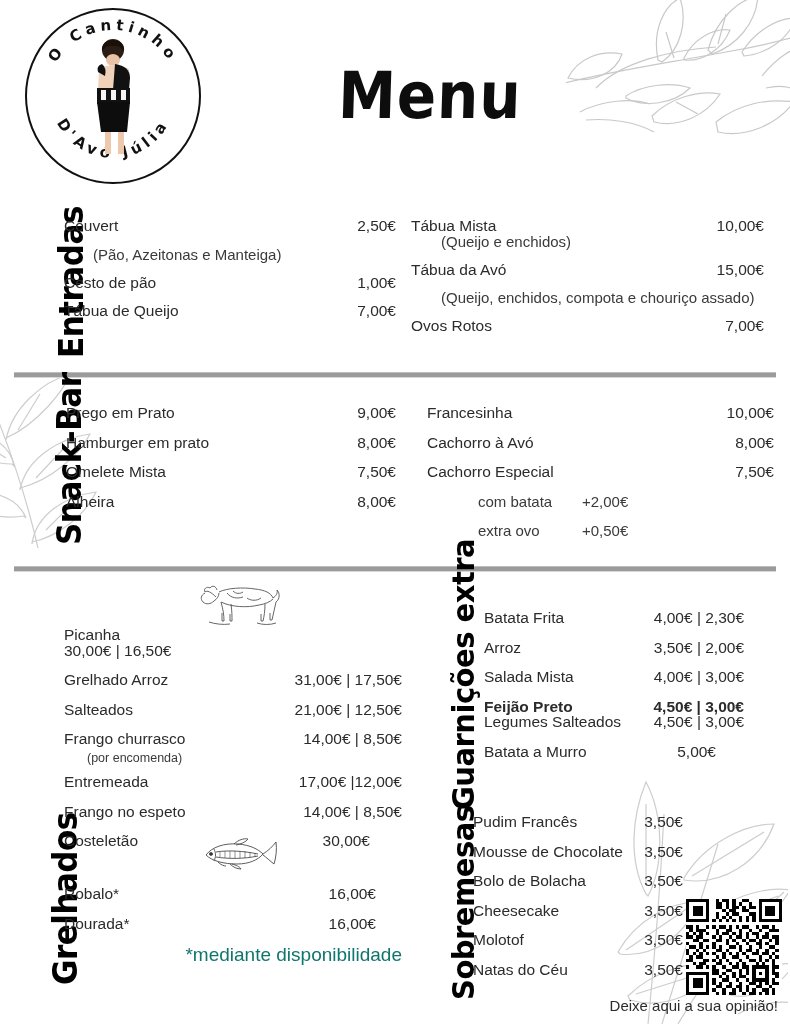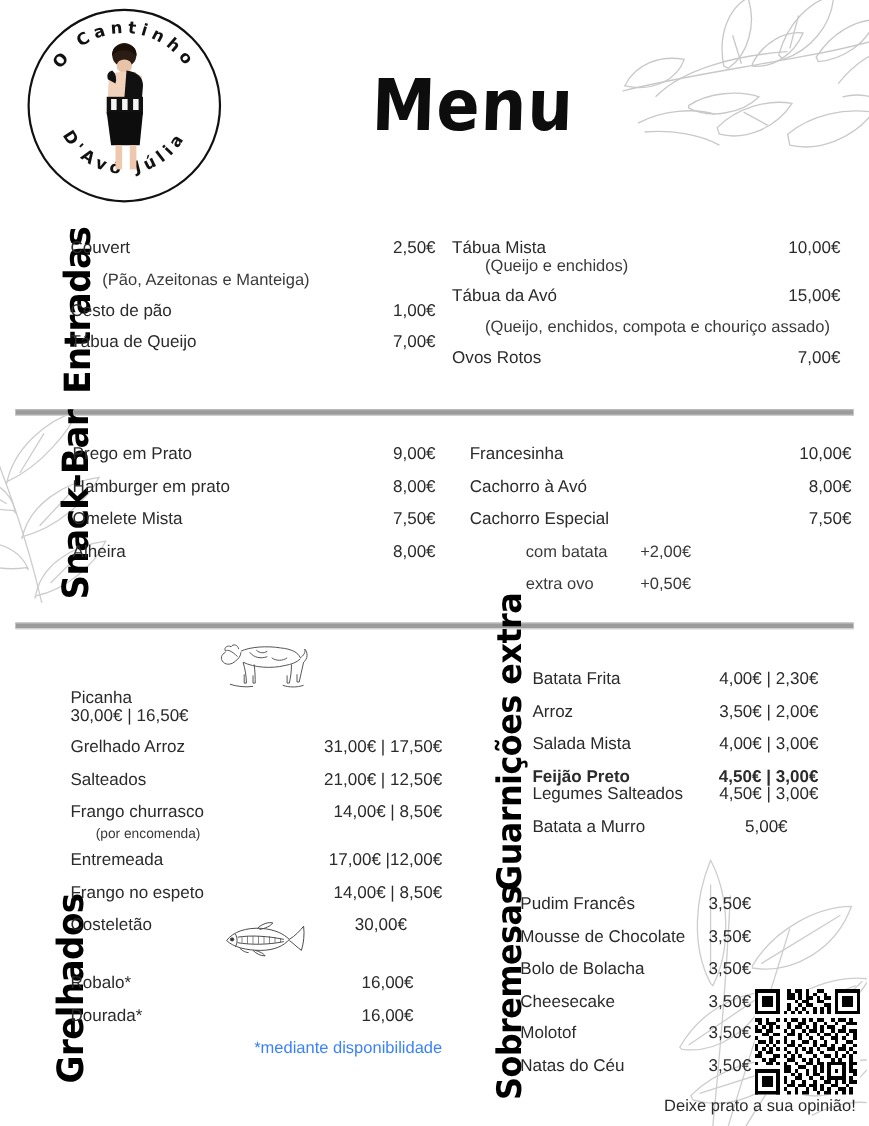--- a/index.html
+++ b/index.html
@@ -65,21 +65,21 @@
     line-height:1;
     margin-bottom:0;
   }
   .row .nm{flex:0 0 auto;}
   .row .sp{flex:1 1 auto;}
   .row .pr{flex:0 0 auto;text-align:right;white-space:nowrap;}
   .sub{
     font-size:15px;color:#3a3a3a;
   }
   .small{font-size:12.5px;color:#3a3a3a;}
-  .note{font-size:15px;color:#3b82f6;align-items:flex-end;}
+  .note{font-size:19px;color:#0f766e;align-items:flex-end;}
 
   
   .cow{position:absolute;left:197px;top:580px;width:86px;height:48px;}
   .fish{position:absolute;left:200px;top:836px;width:80px;height:36px;}
 
   
   .qr{position:absolute;left:686px;top:899px;width:96px;height:96px;background:#fff;}
   .qr-cap{position:absolute;right:12px;top:997px;font-size:15px;color:#2b2b2b;white-space:nowrap;}
 </style>
 </head>
@@ -666,15 +666,15 @@
       <rect x="26" y="27" width="1" height="2"></rect>
       <rect x="9" y="28" width="1" height="1"></rect>
         <rect x="13" y="28" width="2" height="1"></rect>
       <rect x="17" y="28" width="1" height="1"></rect>
         <rect x="19" y="28" width="2" height="1"></rect>
       <rect x="22" y="28" width="1" height="1"></rect>
         <rect x="24" y="28" width="1" height="1"></rect>
     </g>
   </svg>
 
-  <div class="qr-cap">Deixe prato a sua opinião!</div>
+  <div class="qr-cap">Deixe aqui a sua opinião!</div>
 
 </div>
 
 </body></html>

